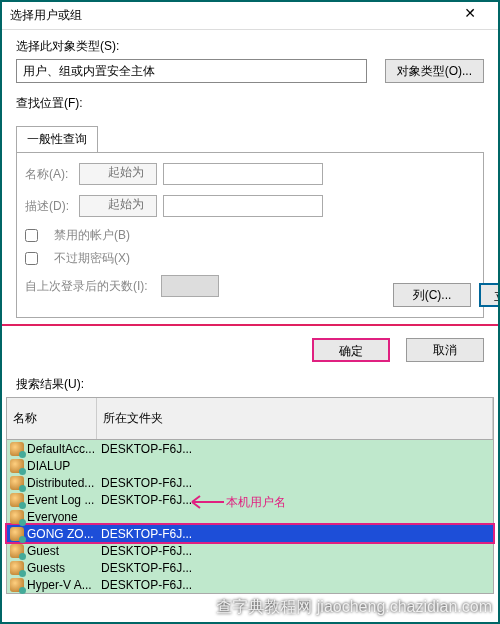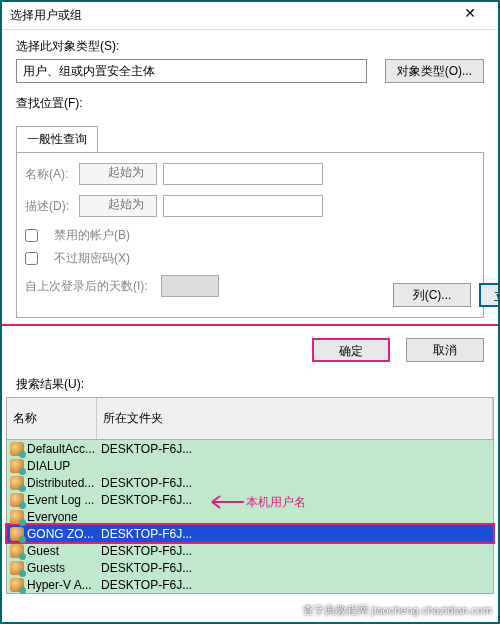--- a/index.html
+++ b/index.html
@@ -34,23 +34,23 @@
 .table { margin: 2px 4px 0; border: 1px solid #aaa; background: #bfe8cc; }
 .thead { display: flex; background: #f0f0f0; border-bottom: 1px solid #aaa; }
 .th { padding: 12px 6px; border-right: 1px solid #ccc; }
 .th1 { width: 90px; } .th2 { flex: 1; }
 .trow { display: flex; align-items: center; height: 17px; padding: 0 3px; }
 .trow .ic { width: 14px; height: 14px; margin-right: 3px; background: radial-gradient(circle at 5px 5px,#ffd080,#b07020); border-radius: 3px; position: relative; }
 .trow .ic::after { content:""; position:absolute; right:-2px; bottom:-2px; width:7px; height:7px; background:#4a9; border-radius:50%; }
 .tname { width: 74px; overflow: hidden; white-space: nowrap; text-overflow: ellipsis; }
 .tfolder { flex: 1; overflow: hidden; white-space: nowrap; text-overflow: ellipsis; }
 .trow.sel-row { background: #1d4ed8; color: #fff; outline: 2px solid #e02080; }
-.annotation { position: absolute; left: 204px; top: 490px; display: flex; align-items: center; color: #e02080; font-size: 16px; pointer-events: none; }
+.annotation { position: absolute; left: 184px; top: 490px; display: flex; align-items: center; color: #e02080; font-size: 16px; pointer-events: none; }
 .annotation svg { width: 40px; height: 20px; }
-.watermark { position: absolute; bottom: 4px; right: 6px; color: rgba(255,255,255,.85); font-size: 11px; text-shadow: 0 0 3px #000; }
+.watermark { position: absolute; bottom: 4px; right: 6px; color: rgba(255,255,255,.85); font-size: 16px; text-shadow: 0 0 3px #000; }
 </style>
 </head>
 <body>
 
 <div class="titlebar">
   <span>选择用户或组</span>
   <div class="close-btn">✕</div>
 </div>
 
 <div class="section">

